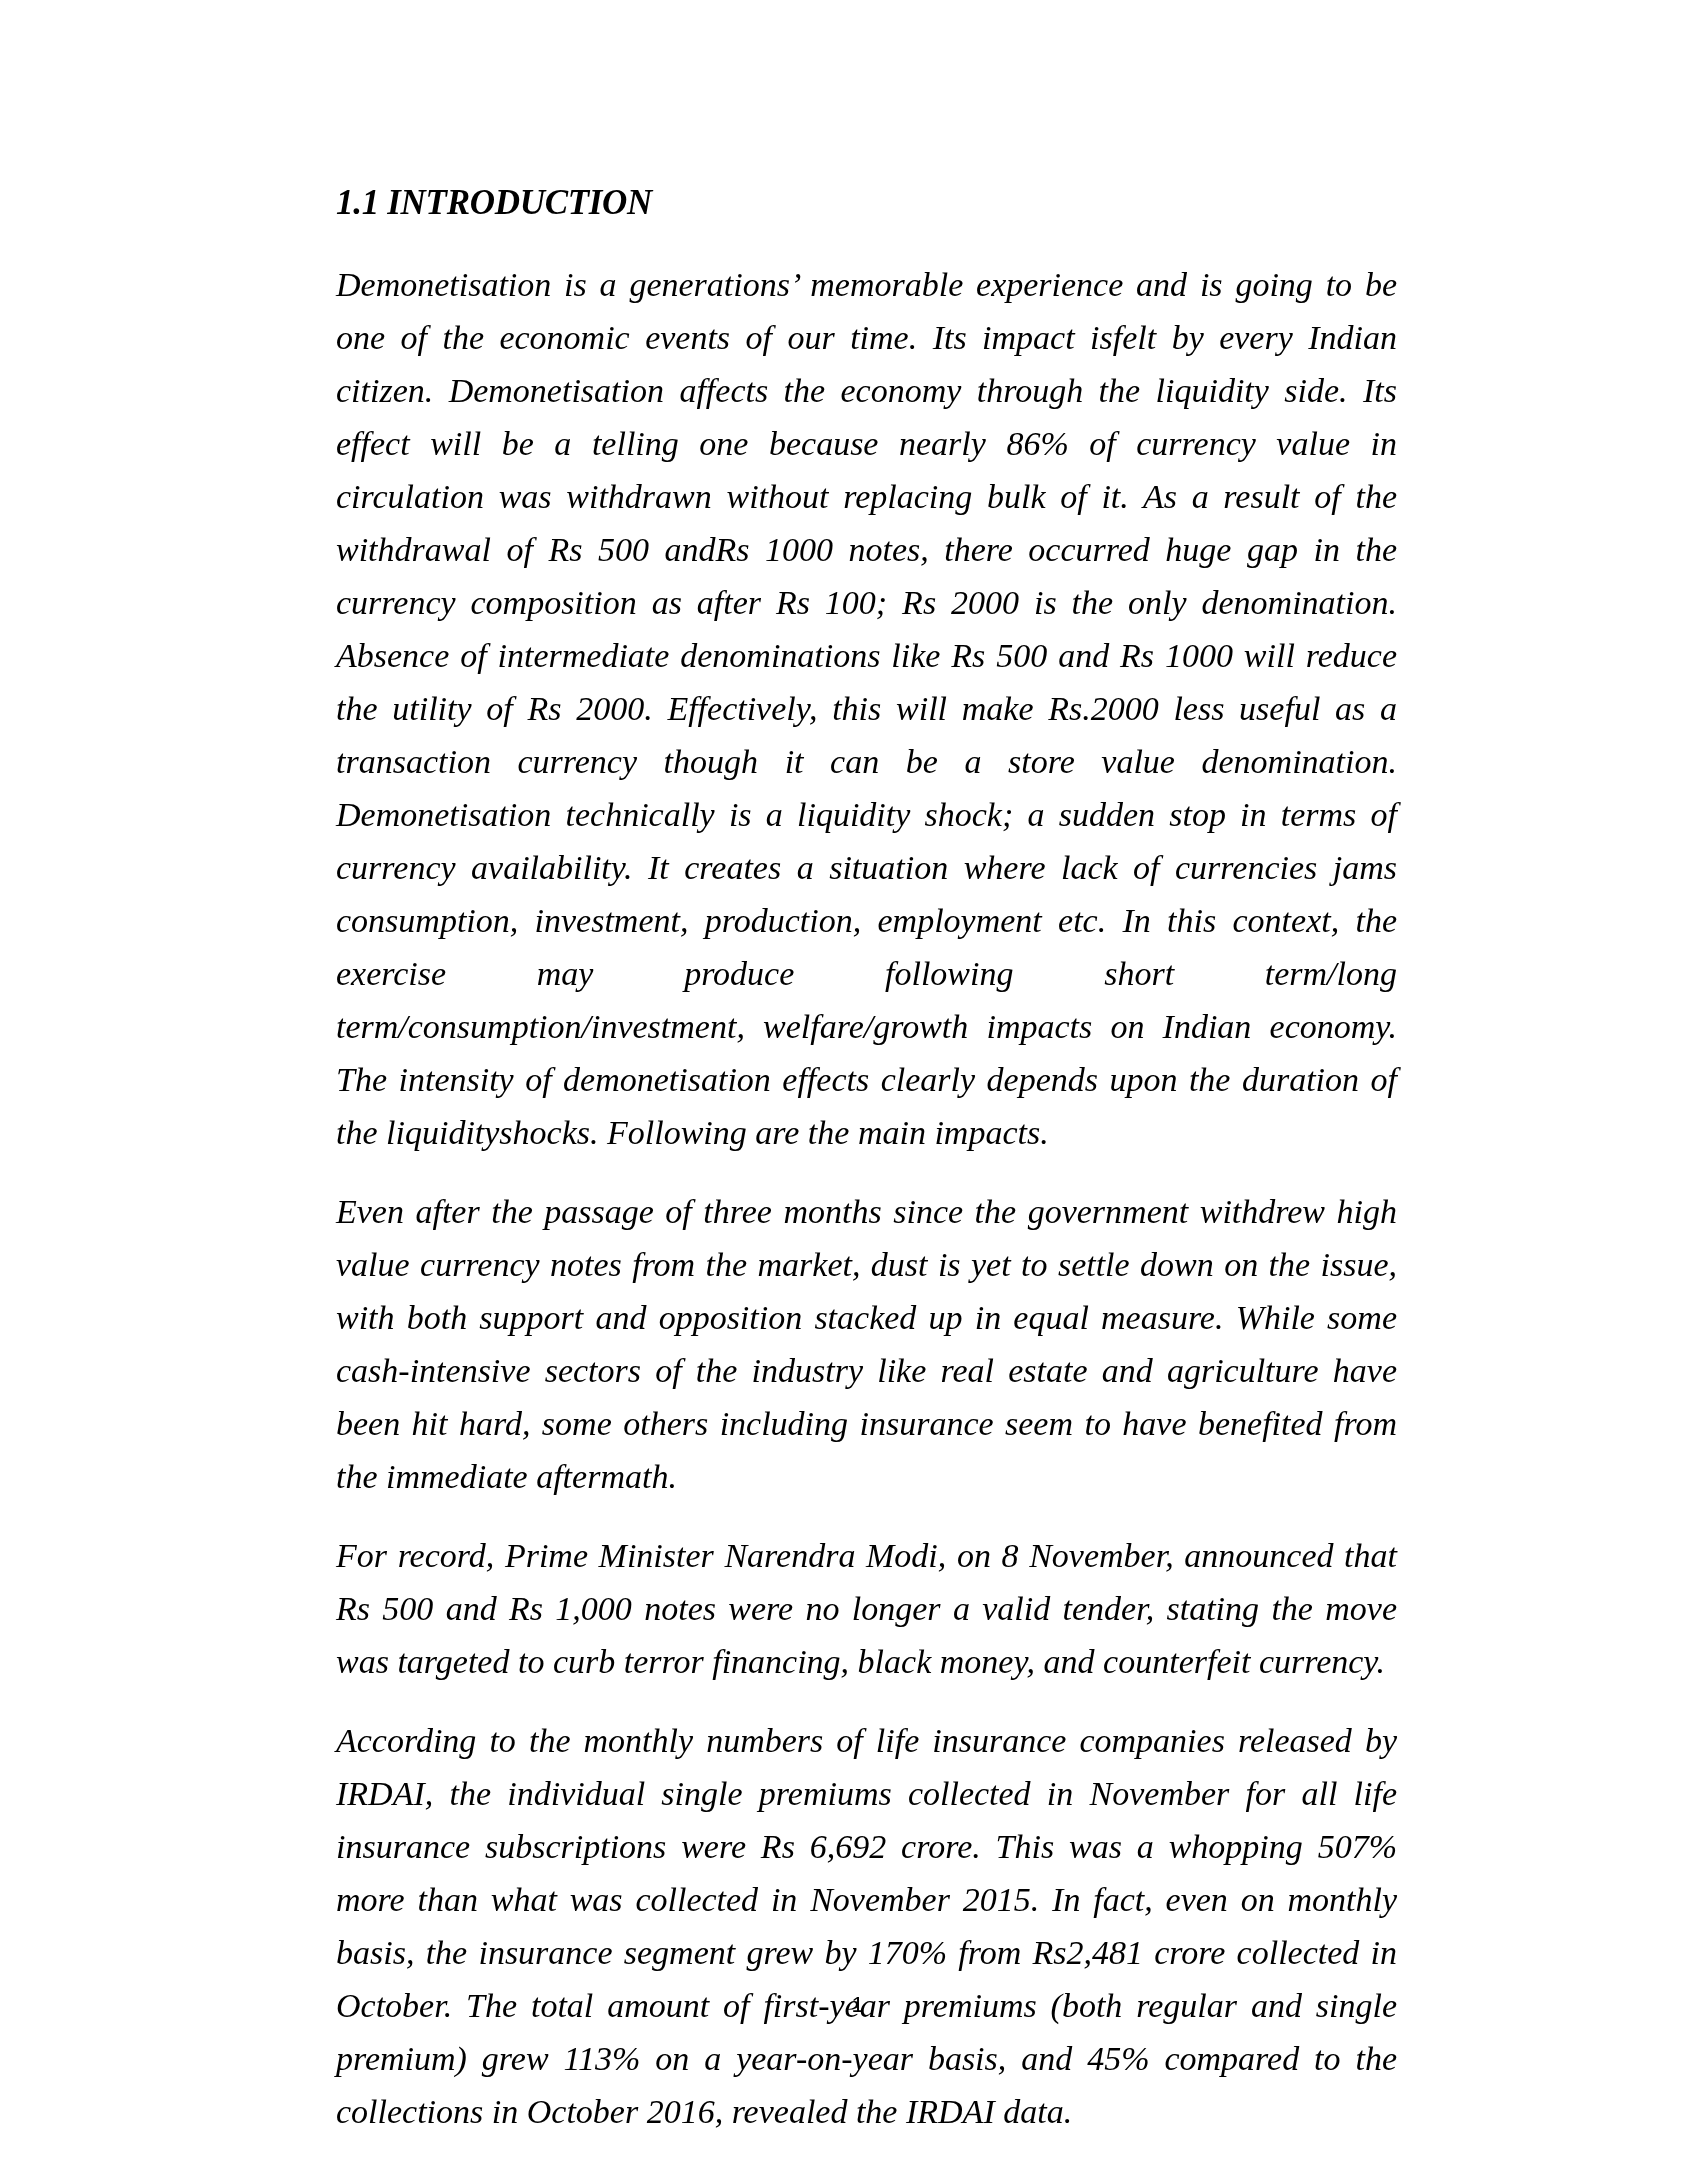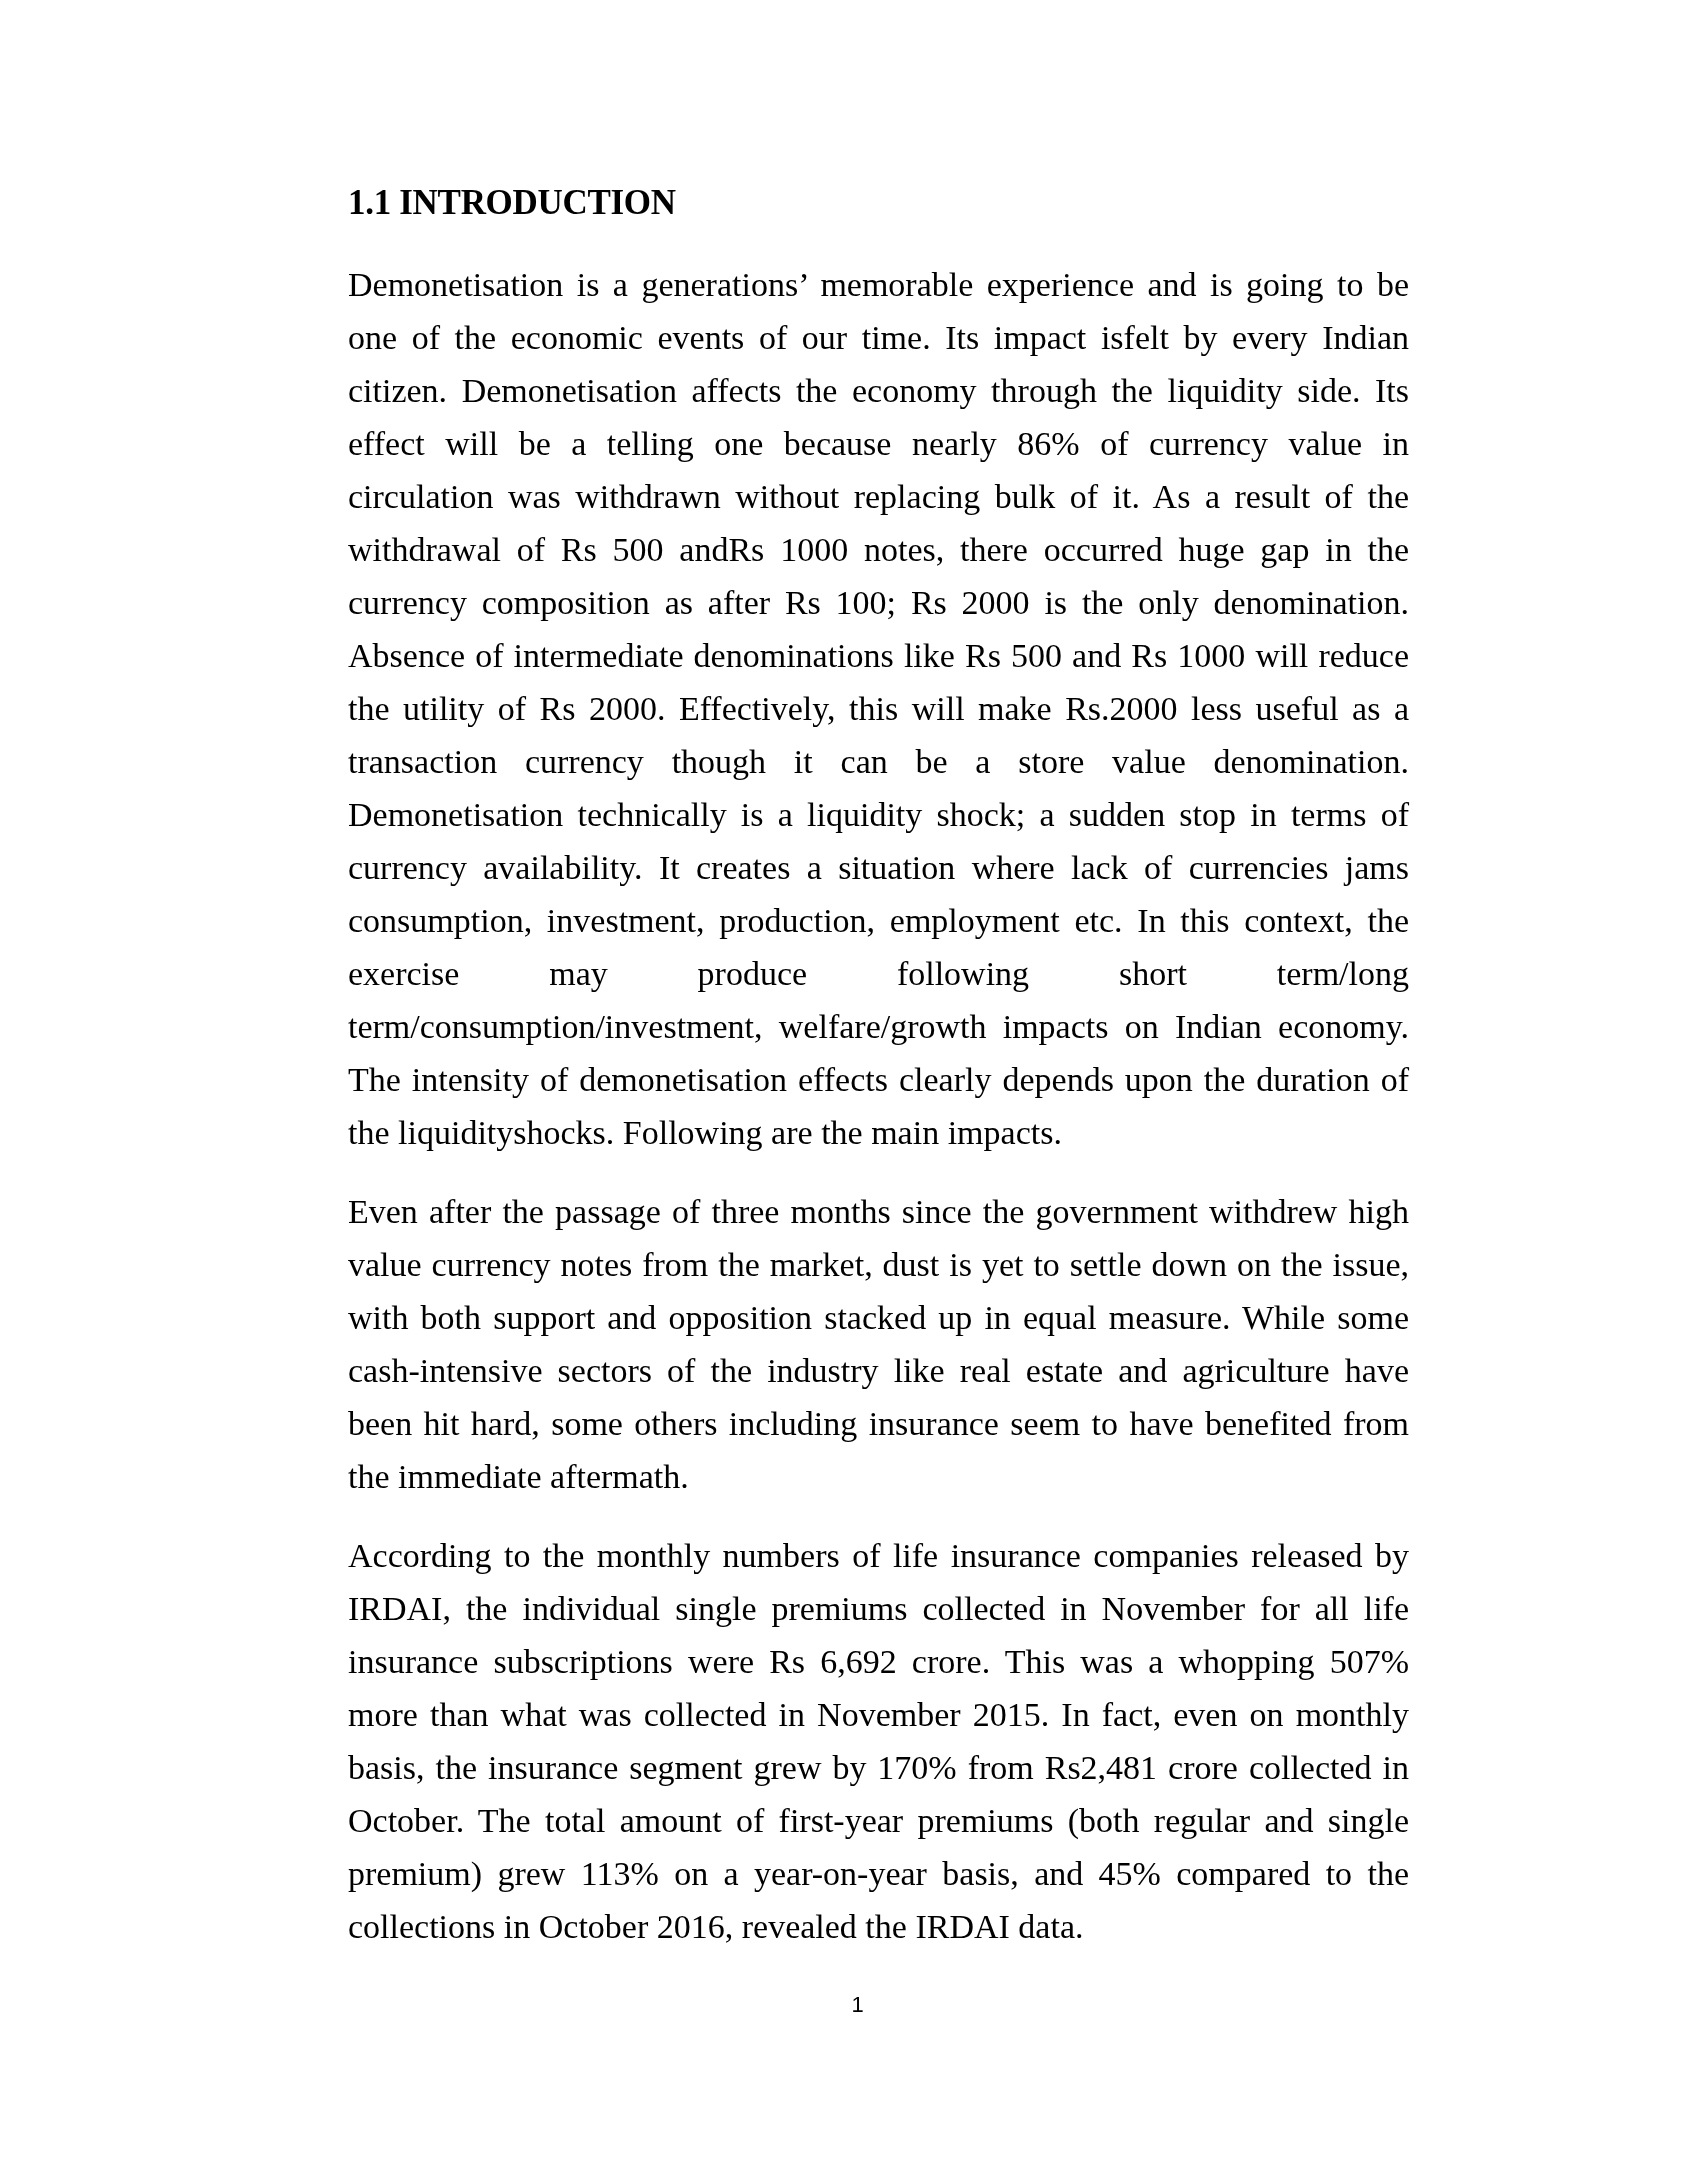--- a/index.html
+++ b/index.html
@@ -17,23 +17,24 @@
   }
   .page {
     position: absolute;
     left: 0; top: 0;
     width: 1683px;
     height: 2178px;
     background: #ffffff;
   }
   .content {
     position: absolute;
-    left: 348px;
+    left: 336px;
     top: 178px;
     width: 1061px;
+    font-style: italic;
   }
   .heading {
     font-family: "Liberation Serif", serif;
     font-weight: bold;
     font-size: 35px;
     line-height: 50px;
     margin: 0 0 30px 0;
     letter-spacing: -0.3px;
   }
   .para {
@@ -56,17 +57,18 @@
   }
 </style>
 </head>
 <body>
 
 <div class="page">
   <div class="content">
     <h1 class="heading">1.1 INTRODUCTION</h1>
     <p class="para">Demonetisation is a generations’ memorable experience and is going to be one of the economic events of our time. Its impact isfelt by every Indian citizen. Demonetisation affects the economy through the liquidity side. Its effect will be a telling one because nearly 86% of currency value in circulation was withdrawn without replacing bulk of it. As a result of the withdrawal of Rs 500 andRs 1000 notes, there occurred huge gap in the currency composition as after Rs 100; Rs 2000 is the only denomination. Absence of intermediate denominations like Rs 500 and Rs 1000 will reduce the utility of Rs 2000. Effectively, this will make Rs.2000 less useful as a transaction currency though it can be a store value denomination. Demonetisation technically is a liquidity shock; a sudden stop in terms of currency availability. It creates a situation where lack of currencies jams consumption, investment, production, employment etc. In this context, the exercise may produce following short term/long term/consumption/investment, welfare/growth impacts on Indian economy. The intensity of demonetisation effects clearly depends upon the duration of the liquidityshocks. Following are the main impacts.</p>
     <p class="para">Even after the passage of three months since the government withdrew high value currency notes from the market, dust is yet to settle down on the issue, with both support and opposition stacked up in equal measure. While some cash-intensive sectors of the industry like real estate and agriculture have been hit hard, some others including insurance seem to have benefited from the immediate aftermath.</p>
+    <p class="para">For record, Prime Minister Narendra Modi, on 8 November, announced that Rs 500 and Rs 1,000 notes were no longer a valid tender, stating the move was targeted to curb terror financing, black money, and counterfeit currency.</p>
     <p class="para">According to the monthly numbers of life insurance companies released by IRDAI, the individual single premiums collected in November for all life insurance subscriptions were Rs 6,692 crore. This was a whopping 507% more than what was collected in November 2015. In fact, even on monthly basis, the insurance segment grew by 170% from Rs2,481 crore collected in October. The total amount of first-year premiums (both regular and single premium) grew 113% on a year-on-year basis, and 45% compared to the collections in October 2016, revealed the IRDAI data.</p>
   </div>
   <div class="page-number">1</div>
 </div>
 
 
 </body></html>

